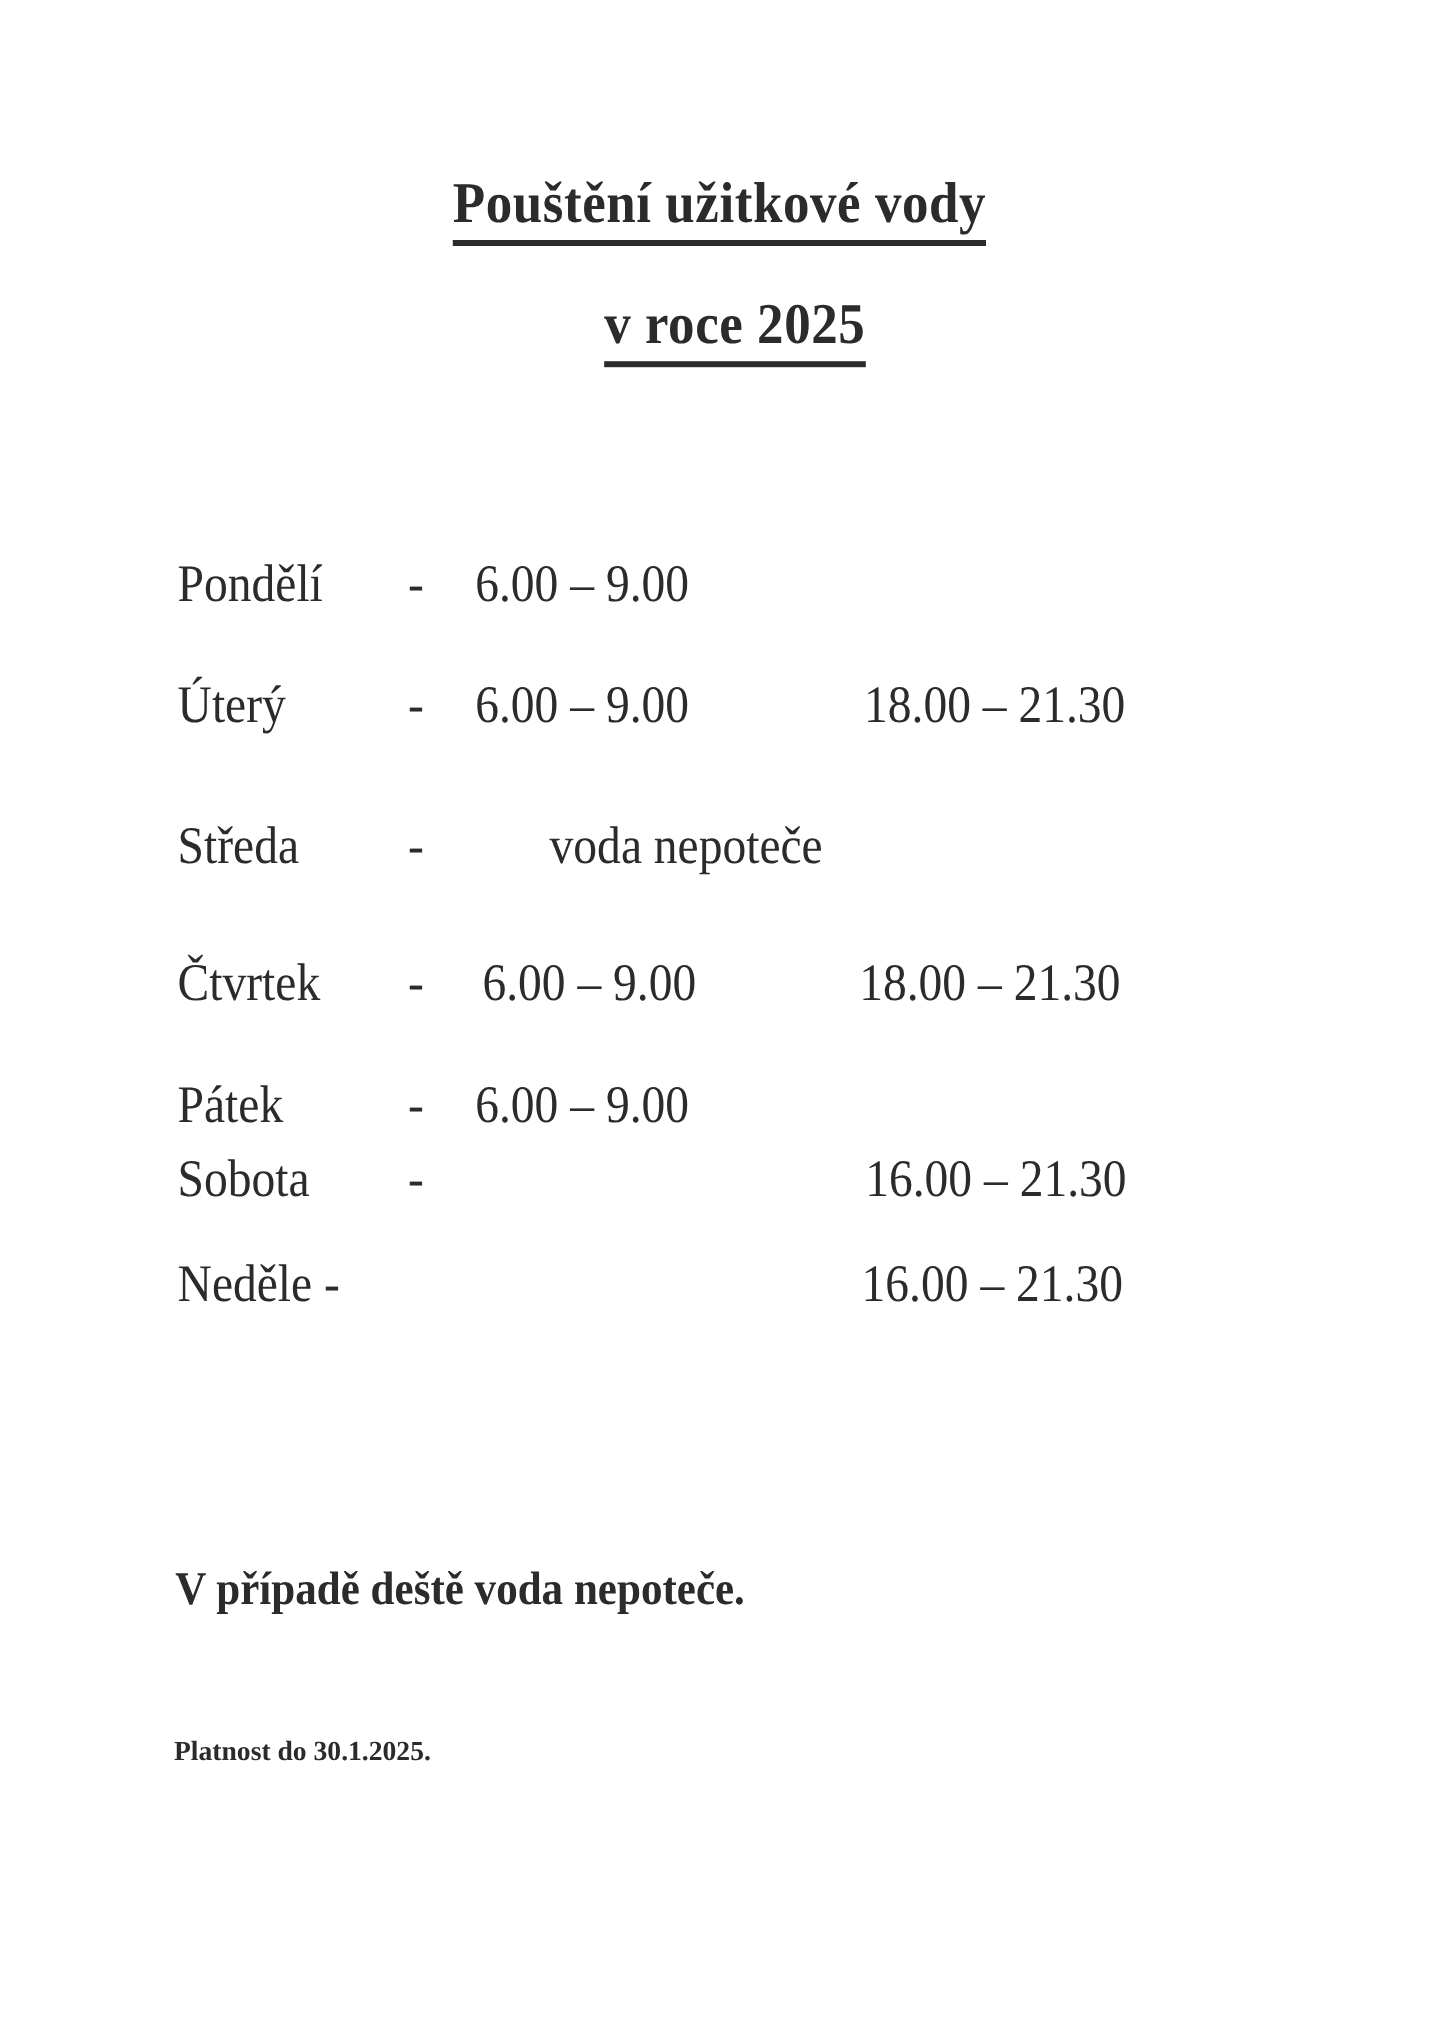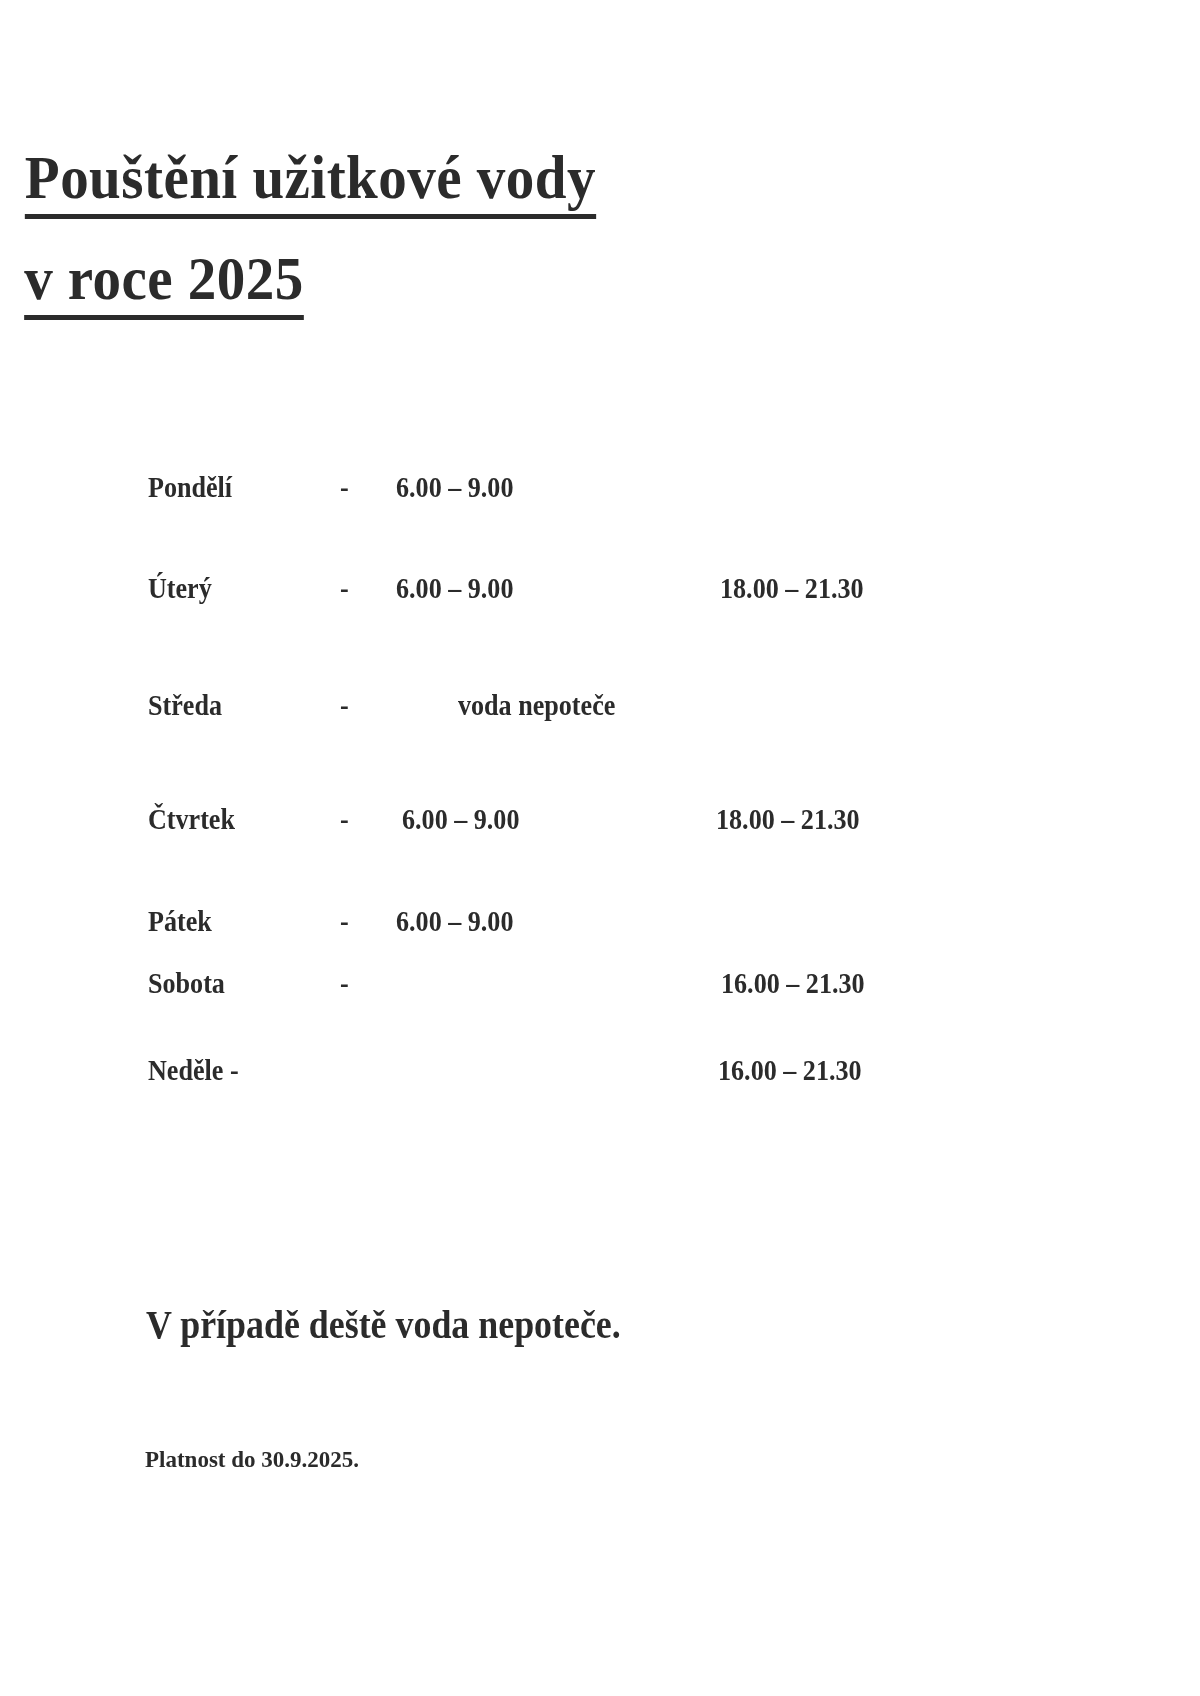--- a/index.html
+++ b/index.html
@@ -2,33 +2,33 @@
 <html><head>
   <meta charset="utf-8">
   <style>
     html, body { margin: 0; padding: 0; background: #ffffff; }
     body {
       width: 1200px; height: 1696px; position: relative; overflow: hidden;
       font-family: "Liberation Serif", "DejaVu Serif", serif;
       color: #2b2b2b;
     }
     .title {
-      position: absolute; left: 0; width: 1200px; text-align: left;
-      font-weight: bold; font-size: 62px; line-height: 1; letter-spacing: 0.5px;
+      position: absolute; left: 0; width: 1200px; text-align: center;
+      font-weight: bold; font-size: 48px; line-height: 1; letter-spacing: 0.5px;
     }
     .title span {
       display: inline-block;
       border-bottom: 5px solid #2b2b2b;
       padding-bottom: 6px;
       transform: scaleX(0.92);
       transform-origin: center;
     }
     .t1 { top: 146px; }
     .t2 { top: 247px; margin-left: 12px; }
-    .row { position: absolute; left: 0; width: 1200px; height: 50px; font-weight: bold; font-size: 29px; line-height: 50px; }
+    .row { position: absolute; left: 0; width: 1200px; height: 50px; font-weight: normal; font-size: 44px; line-height: 50px; }
     .cell { position: absolute; top: 0; white-space: nowrap; transform: scaleX(0.9); transform-origin: left center; }
     .day { left: 148px; }
     .dash { left: 340px; }
     .r1 { left: 396px; }
     .r2 { left: 720px; }
     .note { left: 458px; }
     .rain {
       position: absolute; left: 146px; top: 1300px;
       font-weight: bold; font-size: 39px; line-height: 50px;
       transform: scaleX(0.92); transform-origin: left center; white-space: nowrap;
@@ -82,13 +82,13 @@
     <span class="cell dash">-</span>
     <span class="cell r2" style="left:721px">16.00 – 21.30</span>
   </div>
   <div class="row" style="top:1045px">
     <span class="cell day">Neděle -</span>
     <span class="cell r2" style="left:718px">16.00 – 21.30</span>
   </div>
 </div>
 
 <div class="rain">V případě deště voda nepoteče.</div>
-<div class="validity">Platnost do 30.9.2025.</div>
+<div class="validity">Platnost do 30.1.2025.</div>
 
 </body></html>

